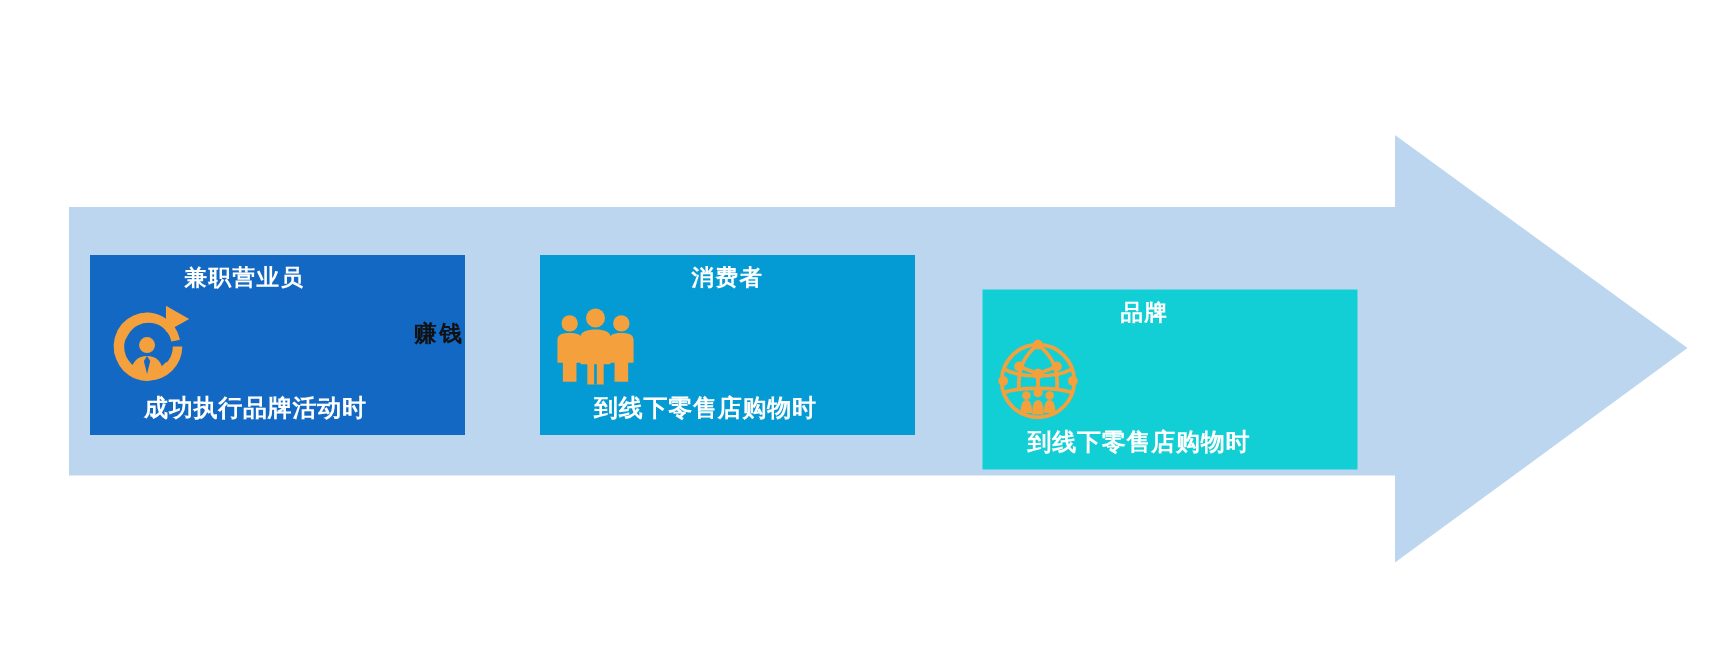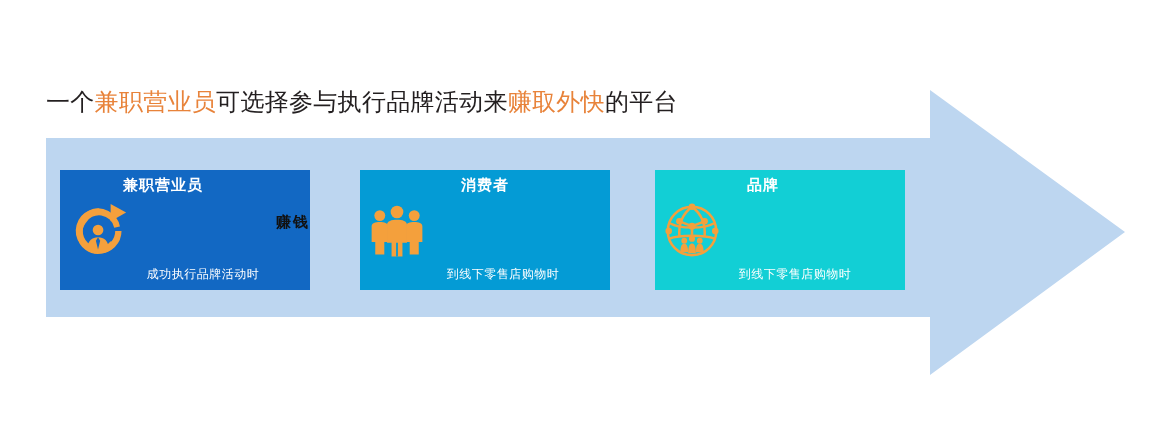--- a/index.html
+++ b/index.html
@@ -48,21 +48,21 @@
   
   .card {
     position: absolute;
     top: 170px;
     width: 250px;
     height: 120px;
     box-sizing: border-box;
   }
   #card-0 { left: 60px;  background: #1268c3; }
   #card-1 { left: 360px; background: #049bd5; }
-  #card-2 { left: 655px; background: #12cfd5; }
+  #card-2 { left: 655px; background: #12cfd5; margin-top: 23px; }
 
   .card-header {
     position: absolute;
     top: 6px;
     left: 0;
     width: 100%;
     text-align: center;
     font-family: "DejaVu Serif", "Liberation Serif", serif;
     font-weight: bold;
     font-size: 15px;
@@ -85,24 +85,23 @@
     color: #111111;
     letter-spacing: 2px;
   }
   #card-2 .card-main { left: 84px; width: 166px; }
 
   .card-footer {
     position: absolute;
     bottom: 7px;
     left: 0;
     width: 100%;
-    text-align: center;
-    font-family: "DejaVu Serif", "Liberation Serif", serif;
-    font-weight: normal;
-    font-size: 12px;
+    font-family: "DejaVu Serif", "Liberation Serif", serif;
+    font-weight: bold;
+    font-size: 16px;
     color: #ffffff;
     letter-spacing: 0.5px;
     padding-left: 36px;
     box-sizing: border-box;
   }
   #card-2 .card-footer { padding-left: 30px; }
 
   .card-icon {
     position: absolute;
     left: 8px;
@@ -115,23 +114,20 @@
 </style>
 </head>
 <body>
 
 <div id="slide">
 
   <svg id="arrow-shape" viewBox="0 0 1150 430" xmlns="http://www.w3.org/2000/svg">
     <polygon points="46,138 930,138 930,90 1125,232 930,375 930,317 46,317" fill="#bdd6f0"></polygon>
   </svg>
 
-  <div id="title">
-    <span>一个</span><span class="hl">兼职营业员</span><span>可选择参与执行品牌活动来</span><span class="hl">赚取外快</span><span>的平台</span>
-  </div>
 
   <div class="card" id="card-0">
     <div class="card-header">兼职营业员</div>
 
     <svg class="card-icon" viewBox="0 0 64 64" xmlns="http://www.w3.org/2000/svg">
 
       <path d="M45,18 A20,20 0 1 0 51,34 A19,19 0 0 1 13,34 A19,19 0 0 1 45,18 Z" fill="none" stroke="#f4a03c" stroke-width="6" stroke-linecap="round" transform="rotate(35 32 32)"></path>
       <path d="M32,12 A20,20 0 1 0 52,32" fill="none" stroke="#f4a03c" stroke-width="6.5" stroke-linecap="butt"></path>
 
       <polygon points="44,4 60,13 44,22" fill="#f4a03c"></polygon>

